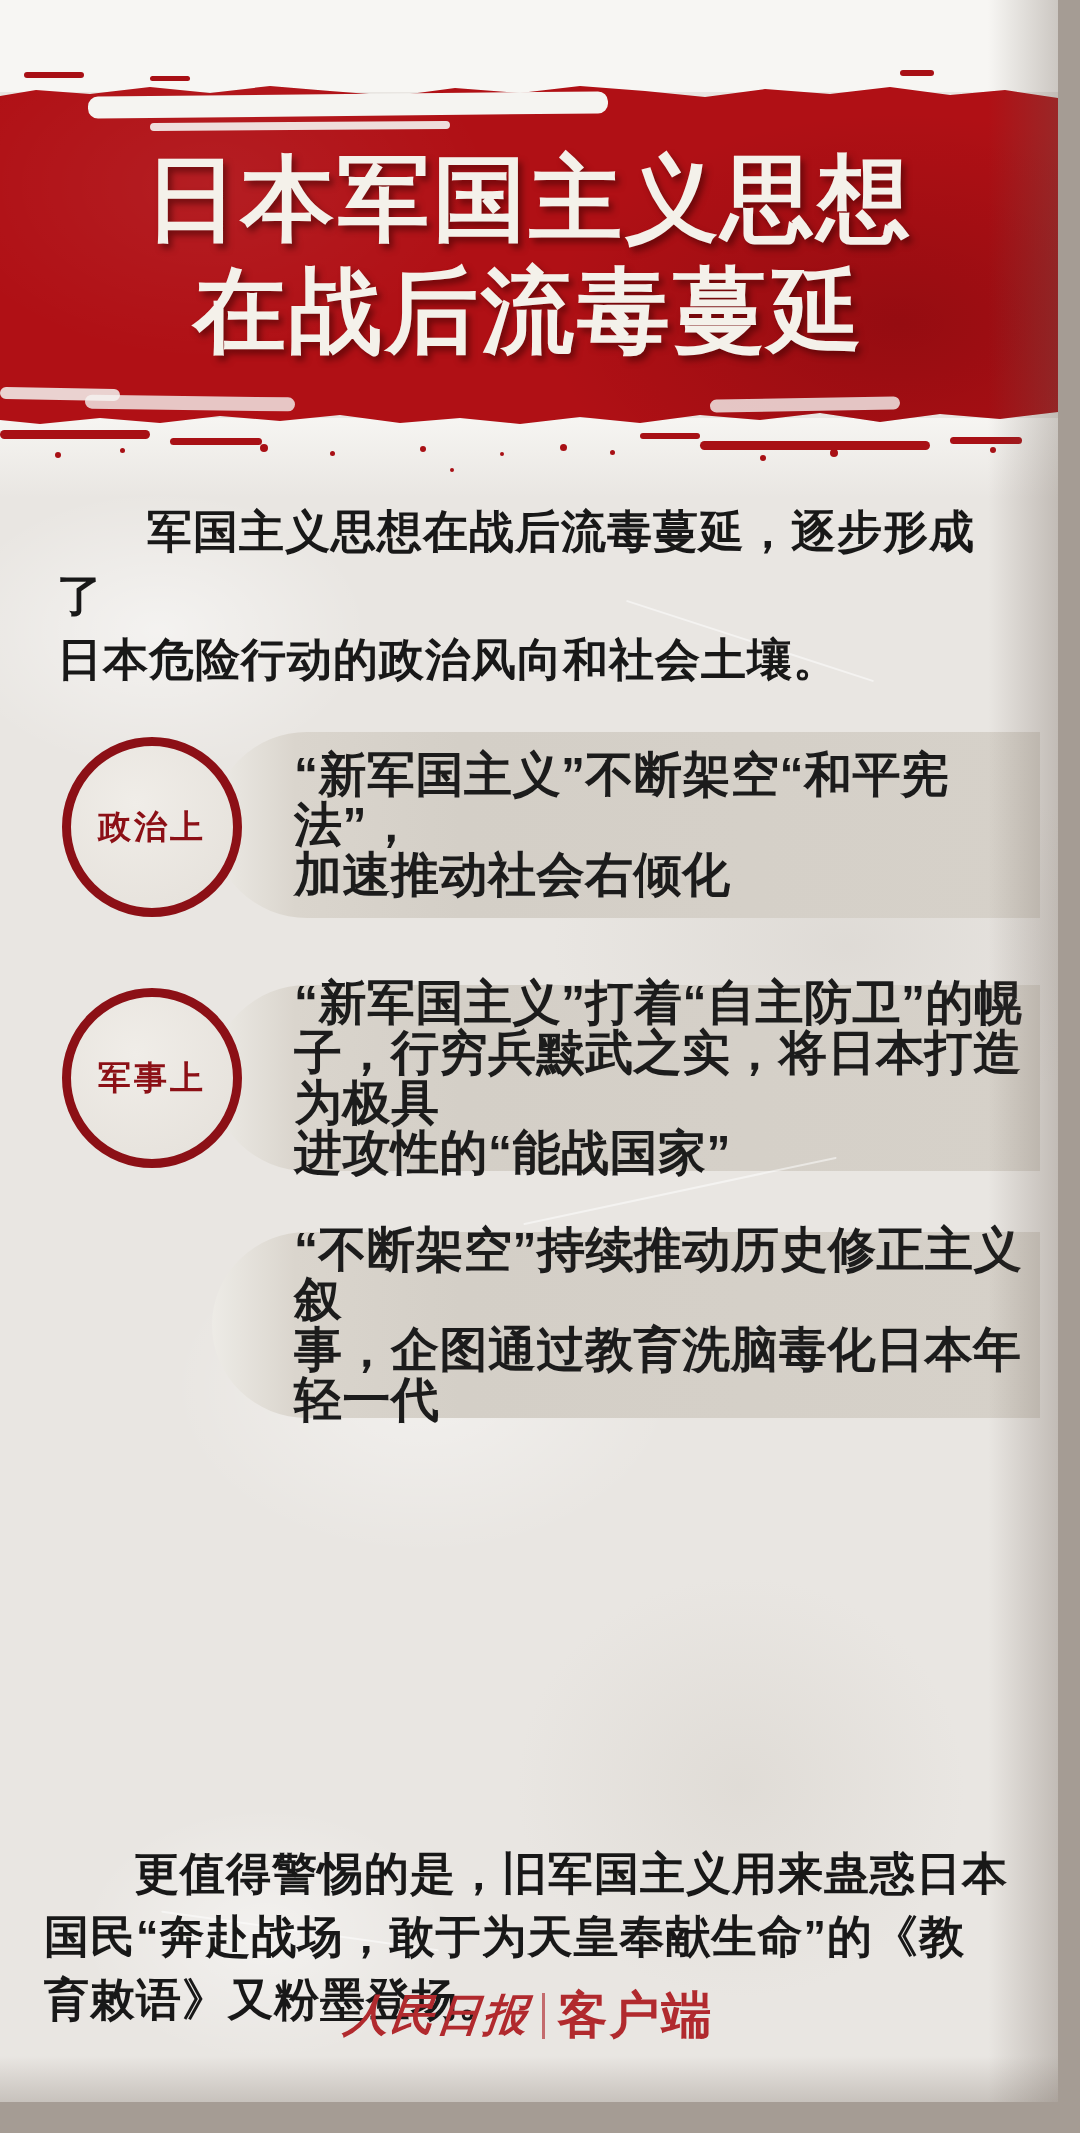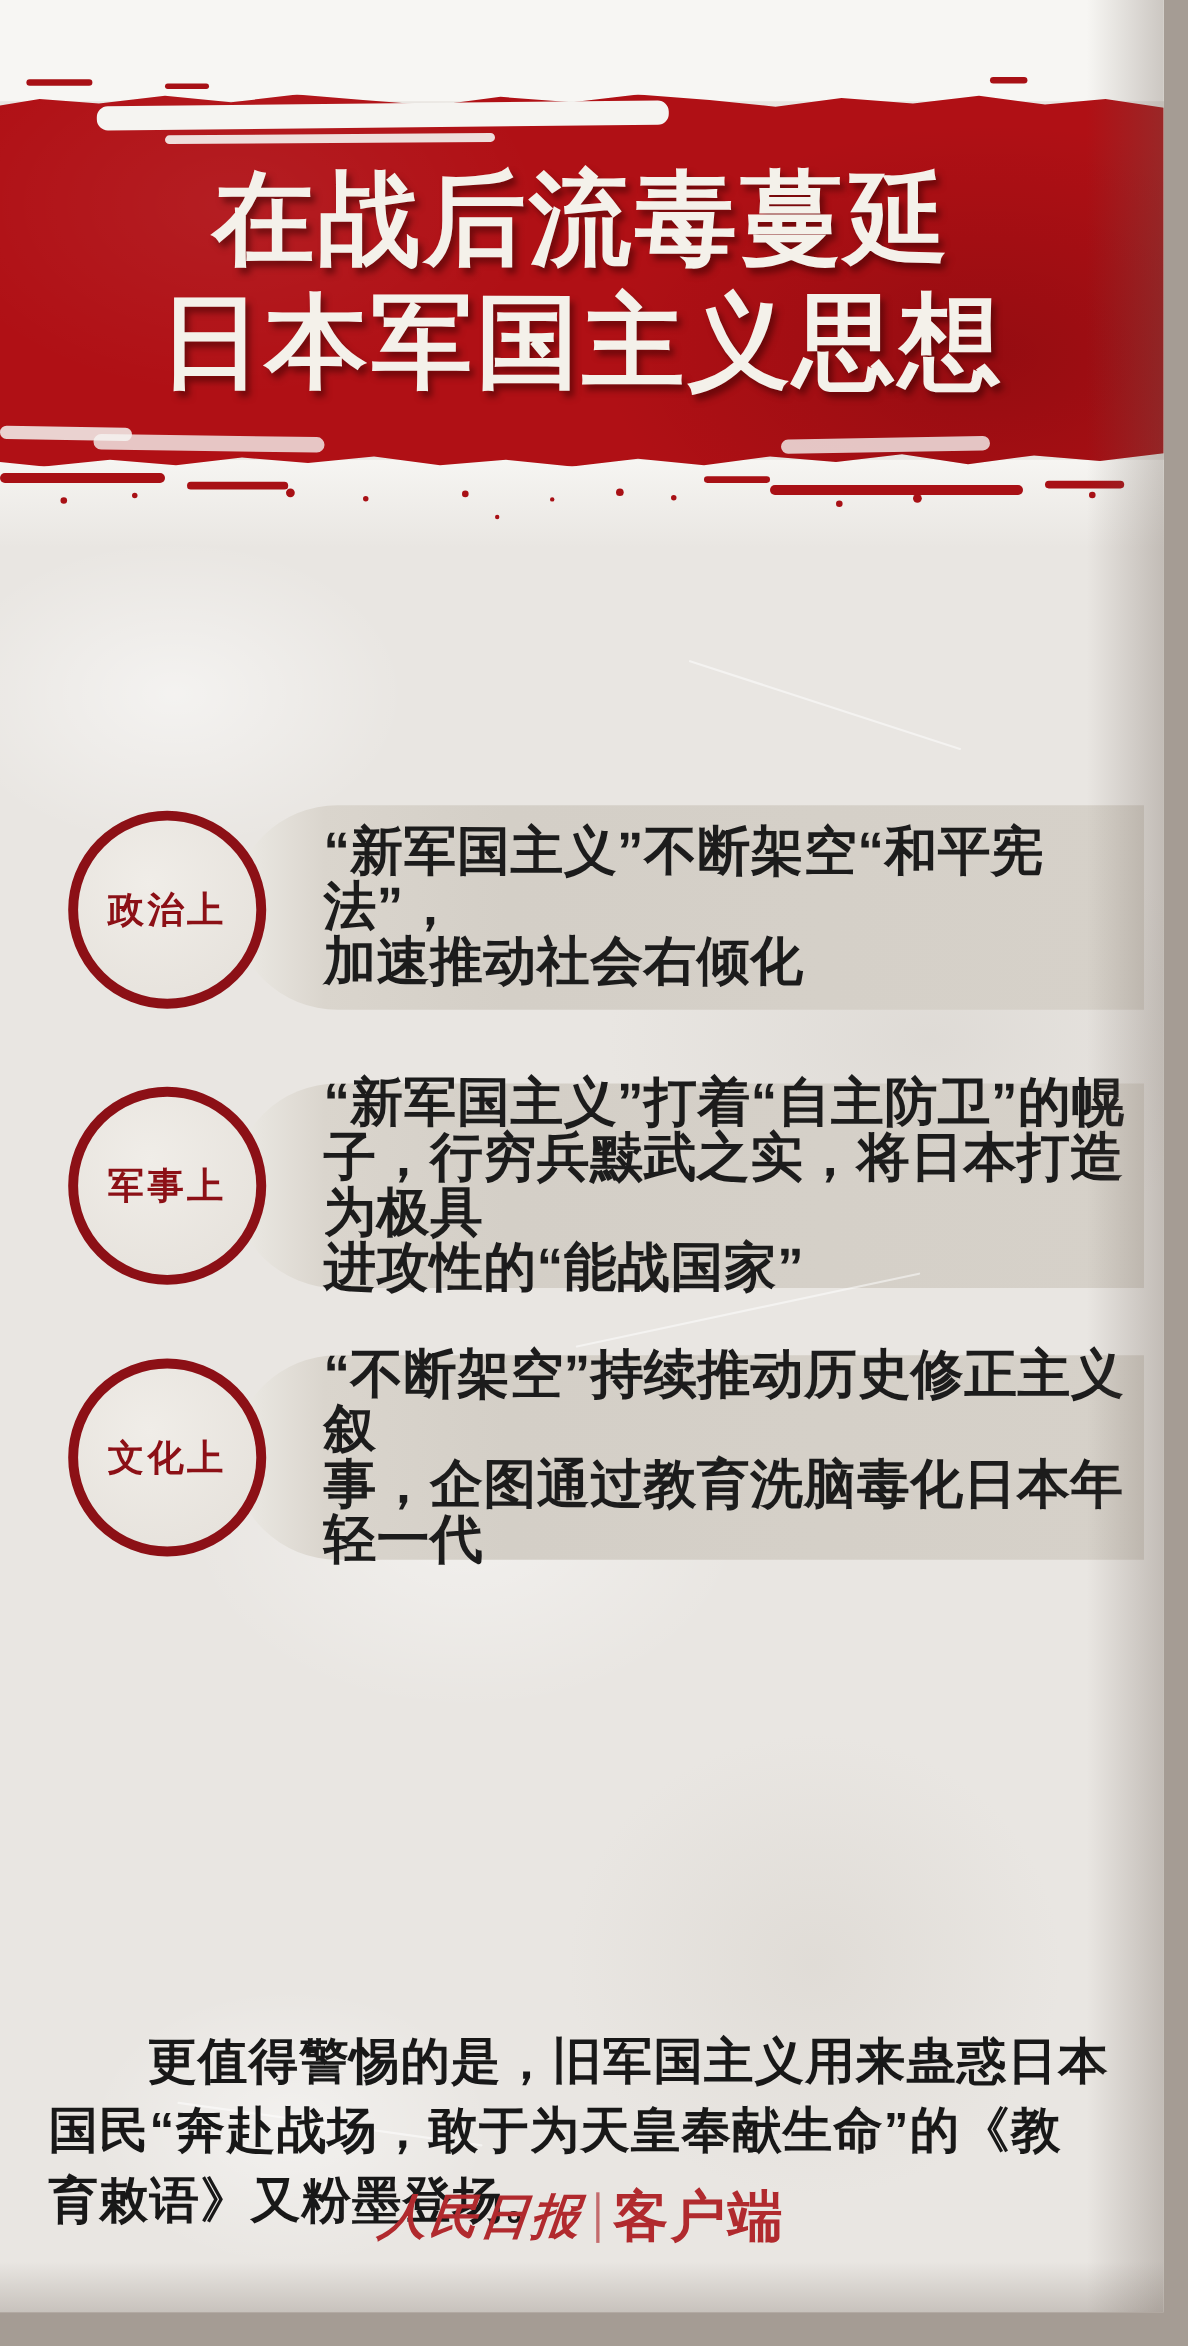--- a/index.html
+++ b/index.html
@@ -101,22 +101,22 @@
 </style>
 </head>
 <body>
 
 <div class="paper">
 
   <div class="top-strip"></div>
   <div class="under-banner-strip"></div>
 
   <div class="banner">
+    <div class="banner-title">日本军国主义思想</div>
     <div class="banner-title">在战后流毒蔓延</div>
-    <div class="banner-title">日本军国主义思想</div>
   </div>
 
   <div class="streak" style="left:88px;top:94px;width:520px;height:22px;transform:rotate(-.6deg);"></div>
   <div class="streak" style="left:150px;top:122px;width:300px;height:8px;transform:rotate(-.4deg);opacity:.9;"></div>
   <div class="streak" style="left:0;top:388px;width:120px;height:12px;transform:rotate(1deg);opacity:.85;"></div>
   <div class="streak" style="left:85px;top:396px;width:210px;height:14px;transform:rotate(.8deg);opacity:.8;"></div>
   <div class="streak" style="left:710px;top:398px;width:190px;height:13px;transform:rotate(-1deg);opacity:.8;"></div>
 
   <div class="smear" style="left:24px;top:72px;width:60px;height:6px;"></div>
   <div class="smear" style="left:150px;top:76px;width:40px;height:5px;"></div>
@@ -132,20 +132,22 @@
   <div class="speck" style="left:330px;top:451px;width:5px;height:5px;"></div>
   <div class="speck" style="left:420px;top:446px;width:6px;height:6px;"></div>
   <div class="speck" style="left:500px;top:452px;width:4px;height:4px;"></div>
   <div class="speck" style="left:560px;top:444px;width:7px;height:7px;"></div>
   <div class="speck" style="left:610px;top:450px;width:5px;height:5px;"></div>
   <div class="speck" style="left:760px;top:455px;width:6px;height:6px;"></div>
   <div class="speck" style="left:830px;top:449px;width:8px;height:8px;"></div>
   <div class="speck" style="left:990px;top:447px;width:6px;height:6px;"></div>
   <div class="speck" style="left:450px;top:468px;width:4px;height:4px;"></div>
 
+  <div class="intro">军国主义思想在战后流毒蔓延，逐步形成了
+日本危险行动的政治风向和社会土壤。</div>
 
   <div class="item-bar" style="top:732px;">
     <div class="item-text">“新军国主义”不断架空“和平宪法”，
 加速推动社会右倾化</div>
   </div>
   <div class="item-circle" style="top:737px;">
     <div class="item-label">政治上</div>
   </div>
 
   <div class="item-bar" style="top:985px;align-items:center;">
@@ -154,23 +156,20 @@
 进攻性的“能战国家”</div>
   </div>
   <div class="item-circle" style="top:988px;">
     <div class="item-label">军事上</div>
   </div>
 
   <div class="item-bar" style="top:1232px;">
     <div class="item-text">“不断架空”持续推动历史修正主义叙
 事，企图通过教育洗脑毒化日本年轻一代</div>
   </div>
-  <div class="item-circle" style="top:1235px;">
-    <div class="item-label">文化上</div>
-  </div>
 
 
   <div class="closing">更值得警惕的是，旧军国主义用来蛊惑日本
 国民“奔赴战场，敢于为天皇奉献生命”的《教
 育敕语》又粉墨登场。</div>
 
   <div class="scratch" style="left:620px;top:640px;width:260px;height:2px;transform:rotate(18deg);"></div>
   <div class="scratch" style="left:520px;top:1190px;width:320px;height:2px;transform:rotate(-12deg);"></div>
   <div class="scratch" style="left:160px;top:1930px;width:280px;height:2px;transform:rotate(8deg);"></div>
 

